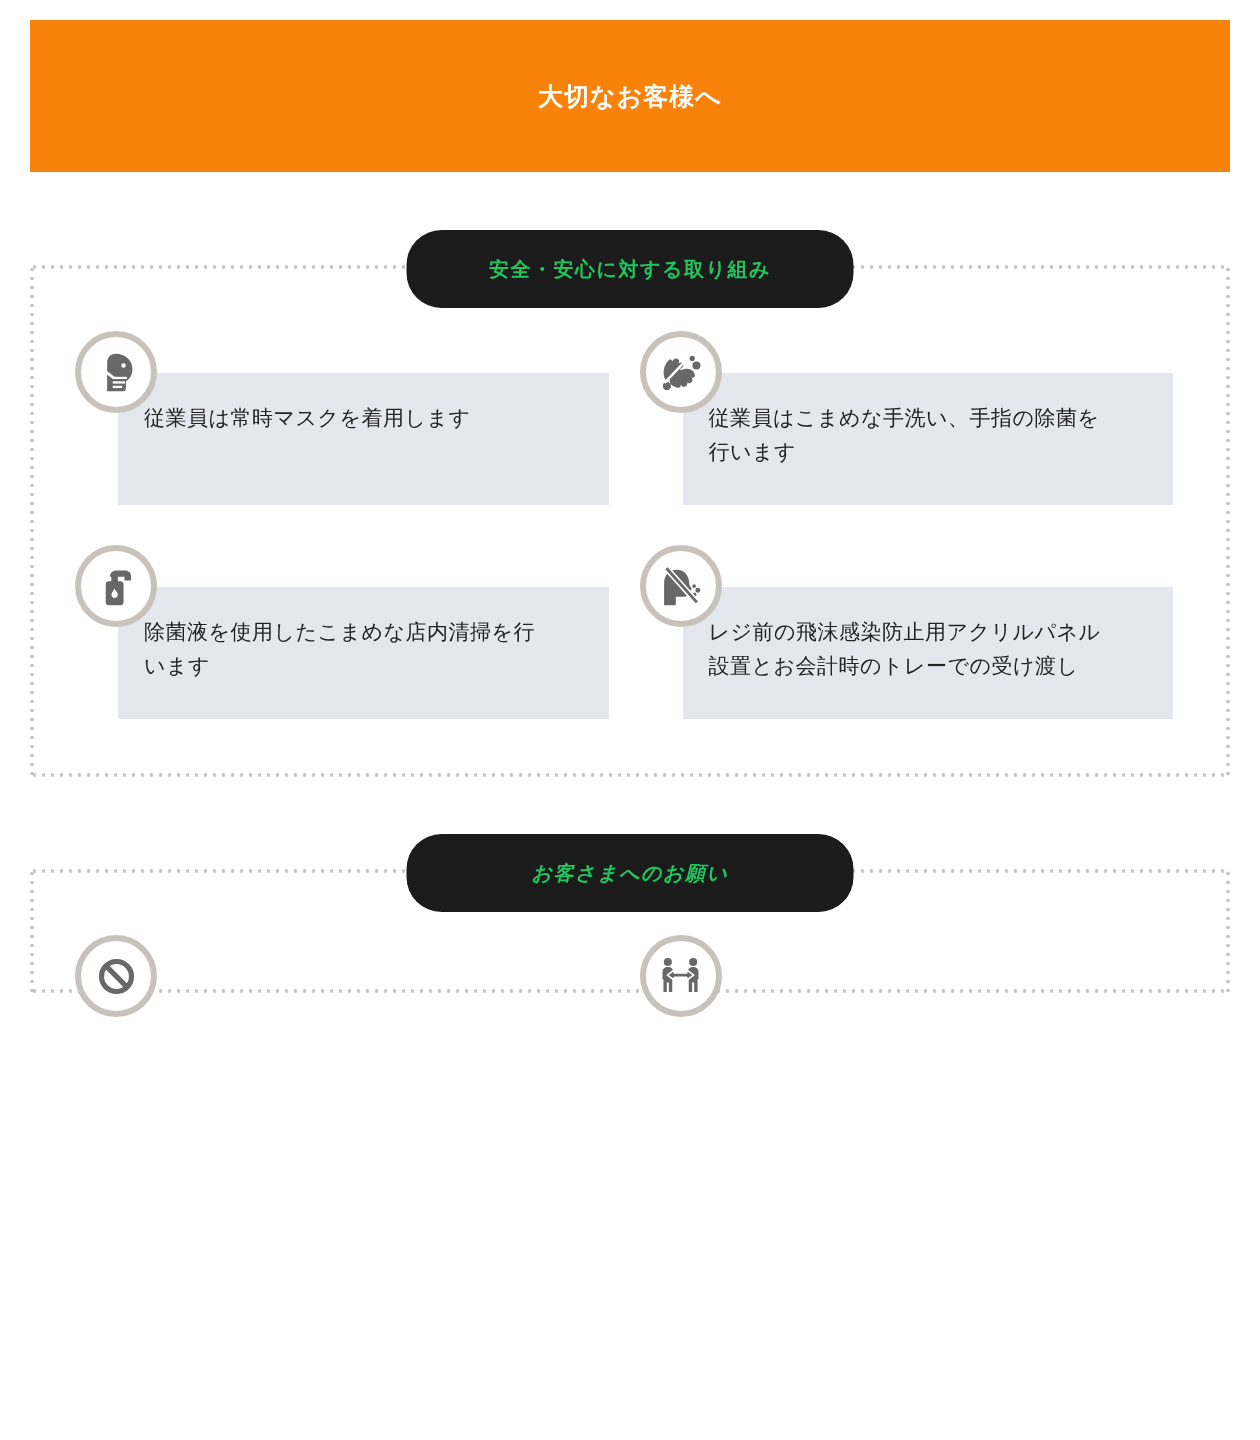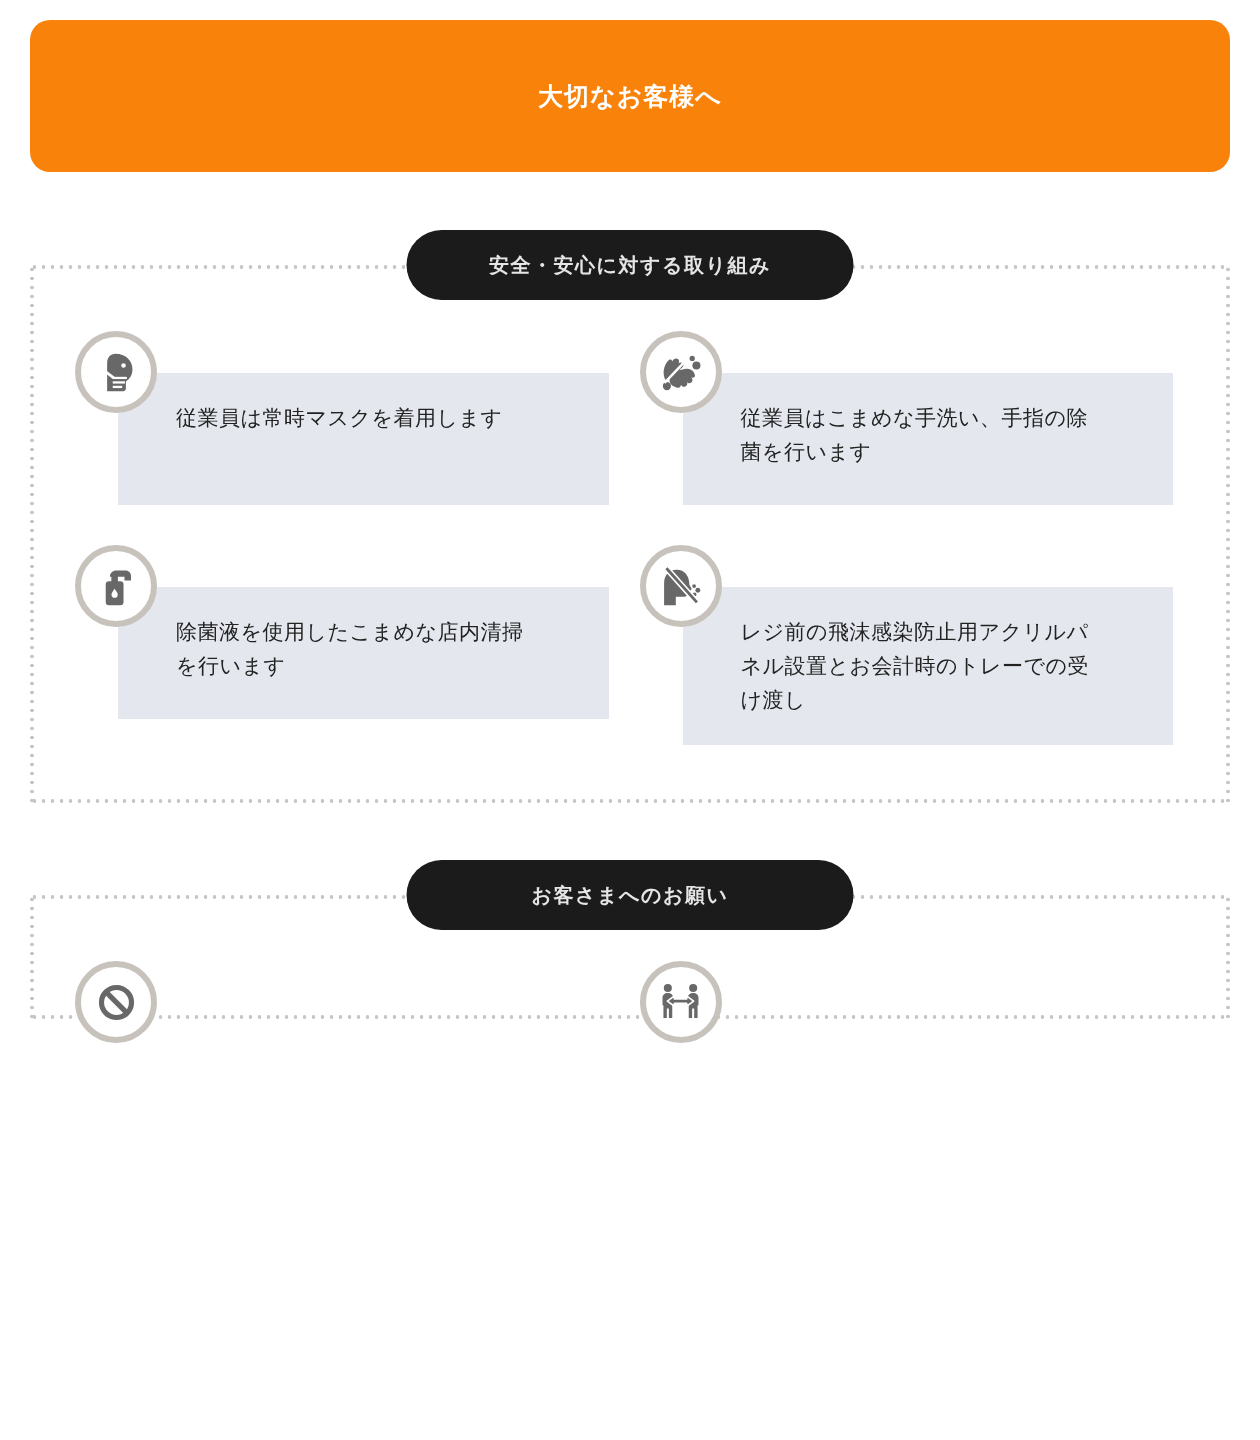--- a/index.html
+++ b/index.html
@@ -21,21 +21,20 @@
     margin: 20px 30px 0 30px;
     height: 152px;
     background: #f9830a;
     color: #ffffff;
     display: flex;
     flex-direction: column;
     align-items: center;
     justify-content: center;
     gap: 22px;
     text-align: center;
-    border-radius: 20px;
   }
   .banner .line {
     font-size: 25px;
     font-weight: bold;
     letter-spacing: 1px;
     line-height: 1.2;
   }
 
   
   .section-box {
@@ -44,35 +43,35 @@
     padding: 66px 45px 58px 45px;
     background-image:
       radial-gradient(circle, #c6c6c6 1.6px, rgba(198,198,198,0) 2.1px),
       radial-gradient(circle, #c6c6c6 1.6px, rgba(198,198,198,0) 2.1px),
       radial-gradient(circle, #c6c6c6 1.6px, rgba(198,198,198,0) 2.1px),
       radial-gradient(circle, #c6c6c6 1.6px, rgba(198,198,198,0) 2.1px);
     background-repeat: repeat-x, repeat-x, repeat-y, repeat-y;
     background-size: 9px 4px, 9px 4px, 4px 9px, 4px 9px;
     background-position: 0 0, 0 100%, 0 0, 100% 0;
   }
-  .section-box.second { margin-top: 92px; }
+  .section-box.second { margin-top: 92px; font-style: italic; }
 
   .pill {
     position: absolute;
     top: -35px;
     left: 50%;
     transform: translateX(-50%);
     width: 447px;
-    height: 70px;
+    height: 78px;
     background: #1b1b1b;
     border-radius: 35px;
     display: flex;
     align-items: center;
     justify-content: center;
-    color: #e5e5e5;
+    color: #22c55e;
     font-size: 20px;
     font-weight: bold;
     letter-spacing: 1.5px;
     z-index: 3;
   }
 
   
   .grid {
     display: grid;
     grid-template-columns: 1fr 1fr;
@@ -100,21 +99,21 @@
     width: 45px;
     height: 45px;
     display: block;
   }
 
   .card {
     margin: 42px 12px 0 43px;
     min-height: 132px;
     box-sizing: border-box;
     background: #e4e8ee;
-    padding: 28px 72px 28px 58px;
+    padding: 28px 72px 28px 26px;
   }
   .card p {
     margin: 0;
     font-size: 21px;
     line-height: 34px;
     letter-spacing: 0.5px;
     color: #222222;
   }
 </style>
 </head>

